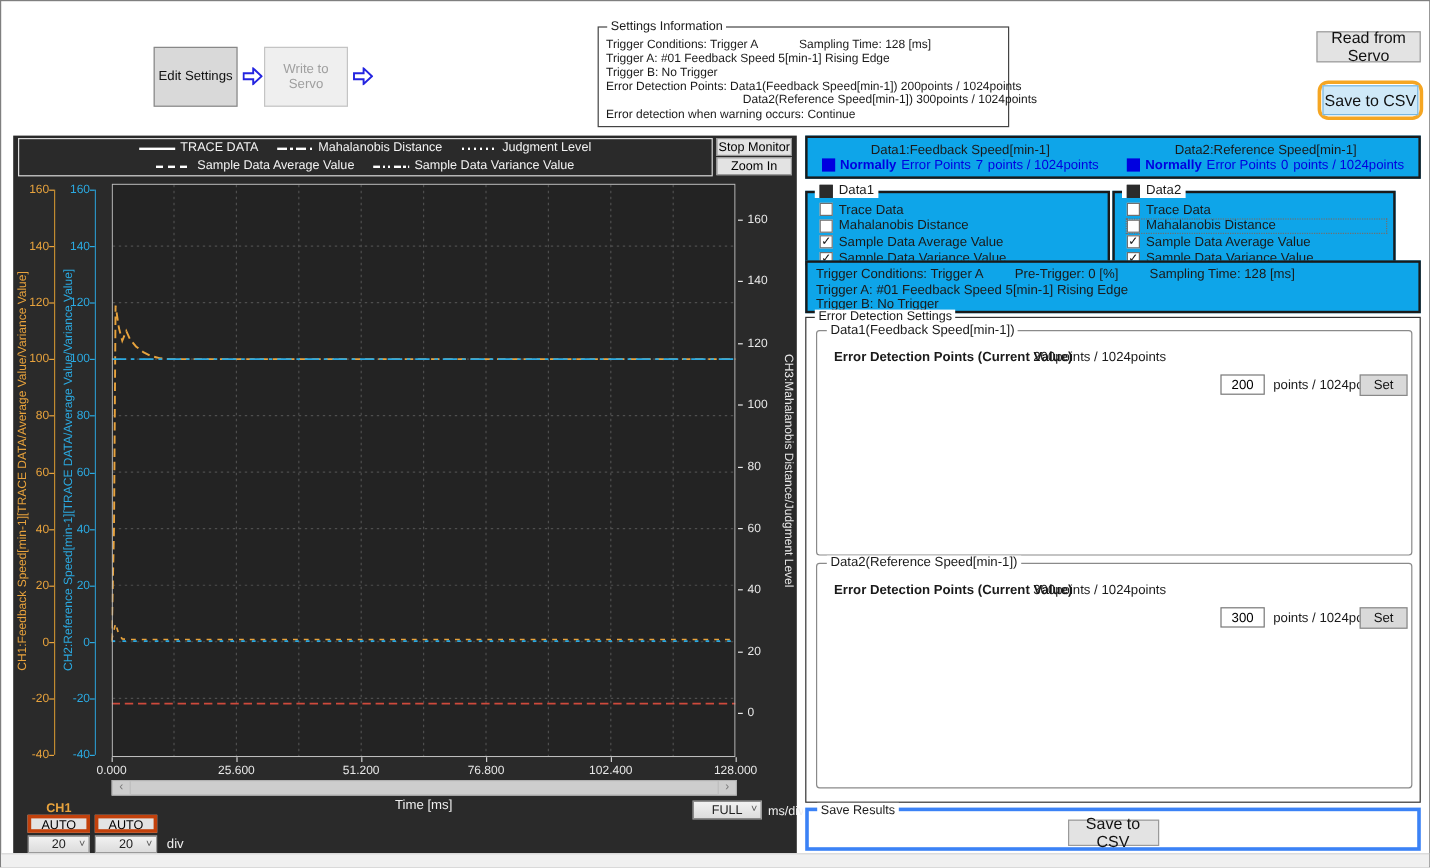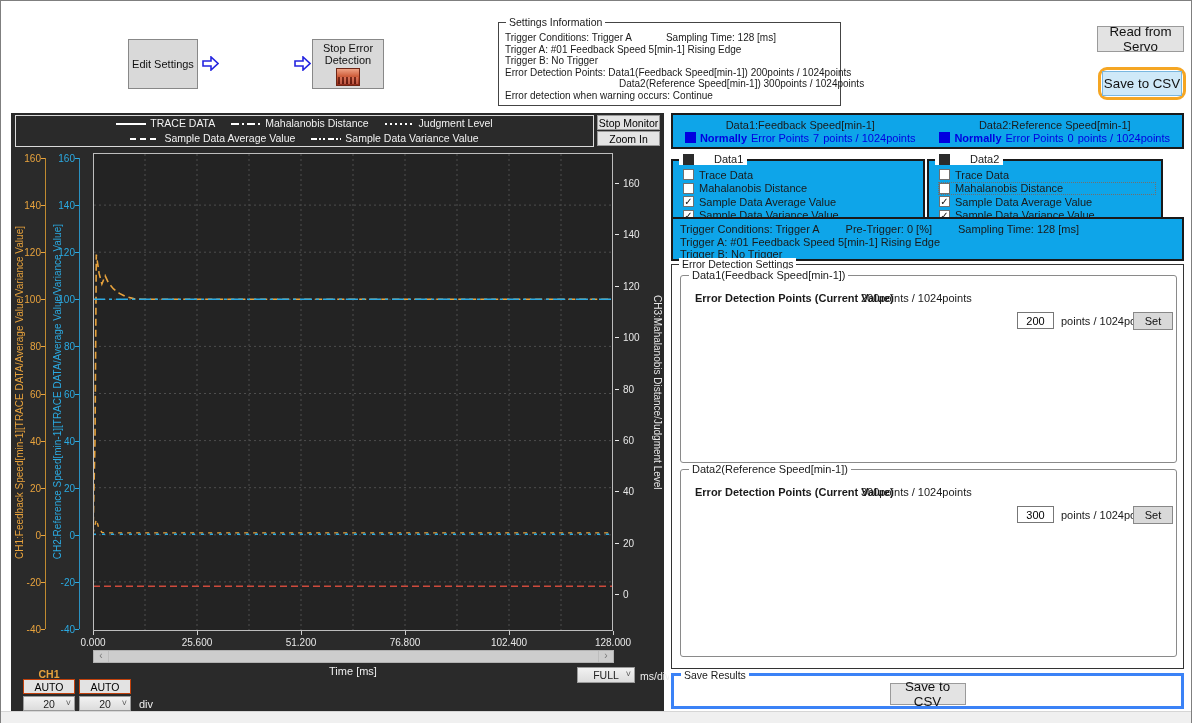--- a/index.html
+++ b/index.html
@@ -65,38 +65,38 @@
   .x-label { position:absolute; transform:translateX(-50%); white-space:nowrap; }
   .x-tick { position:absolute; width:1px; height:4px; top:-4px; background:#cfcfcf; }
   #h-scrollbar { position:absolute; left:82px; top:537px; width:521px; height:13px;
                  background:#cdcdcd; border:1px solid #b2b2b2; display:flex; justify-content:space-between; }
   .sb-arrow { width:15px; height:11px; font-size:10px; color:#777; text-align:center; line-height:10px; background:#cdcdcd; }
   .sb-arrow.left { border-right:1px solid #bdbdbd; }
   .sb-arrow.right { border-left:1px solid #bdbdbd; }
   #time-label { position:absolute; left:82px; top:552px; width:520px; text-align:center; color:#eeeeee; font-size:11px; }
   .ch-label { position:absolute; width:52px; text-align:center; font-size:10.5px; font-weight:bold; top:555px; }
   .chan-btn { position:absolute; width:52px; height:15px; top:566px; font-size:10.5px;
-              background:#e3e3e3; border:1px solid #c2410c; }
+              background:#e3e3e3; border:3px solid #c2410c; }
   .dd { position:absolute; height:15px; background:linear-gradient(#f2f2f2,#dcdcdc);
         border:1px solid #9a9a9a; display:flex; align-items:center; justify-content:center;
         font-size:10.5px; color:#222; }
   .dd .chev { position:absolute; right:3px; top:1px; font-size:9px; color:#555; }
   #div-label { position:absolute; left:128px; top:585px; color:#eeeeee; }
   #msdiv-label { position:absolute; left:629px; top:557px; color:#eeeeee; font-size:10.5px; }
   
   .right-panel { position:absolute; left:668px; top:112px; width:517px; height:598px; background:#fff; }
   .blackbox { position:absolute; border:2px solid #1a1a1a; background:#0ea5e9; }
   #status-box { left:2px; top:0; width:513px; height:36px; display:flex; }
   .status-col { flex:1; display:flex; flex-direction:column; align-items:center; justify-content:center; gap:1px; }
   .status-line { display:flex; align-items:center; gap:4px; color:#0000e0; }
   .status-line b { font-weight:bold; }
   .bluesq { width:11px; height:11px; background:#0000e0; display:inline-block; }
   .cbgroup { padding-top:8px; }
   .cbgroup .grplabel2 { position:absolute; top:-8px; left:6px; background:#fff; padding:0 4px;
-                        display:flex; align-items:center; gap:20px; }
+                        display:flex; align-items:center; gap:5px; }
   .cb { width:11px; height:11px; background:#fff; border:1px solid #707070; display:inline-block;
         font-size:10px; line-height:9px; text-align:center; color:#111; flex:none; }
   .cb.filled { background:#2b2b2b; border-color:#2b2b2b; }
   .cb-row { display:flex; align-items:center; gap:5px; margin:0 0 2.5px 10px; height:11px;
             width:calc(100% - 16px); }
   .cb-row.focused { outline:1px dotted #707070; }
   #trigger-box { left:2px; top:104px; width:513px; height:44px; padding:4px 0 0 7px; }
   #trigger-box .tline { line-height:12.5px; white-space:nowrap; }
   #trigger-box .tline.first { display:flex; gap:26px; }
   #eds-box { left:2px; top:151px; width:513px; height:405px; border:1px solid #333; }
@@ -115,27 +115,24 @@
 </head>
 <body>
 
 <div class="window">
 
 
   <button class="btn tb-btn" style="left:127px; top:38px;">Edit Settings</button>
   <svg class="flow-arrow" style="left:201px; top:55px;" viewBox="0 0 17 15">
     <polygon points="1,5 9,5 9,1 16,7.5 9,14 9,10 1,10" fill="#ffffff" stroke="#2424e0" stroke-width="1.6"></polygon>
   </svg>
+  <button class="btn tb-btn disabled" style="left:219px; top:38px;">Write to Servo</button>
   <svg class="flow-arrow" style="left:293px; top:55px;" viewBox="0 0 17 15">
     <polygon points="1,5 9,5 9,1 16,7.5 9,14 9,10 1,10" fill="#ffffff" stroke="#2424e0" stroke-width="1.6"></polygon>
   </svg>
-  <button class="btn tb-btn stop-btn" style="left:311px; top:38px;">
-    <span>Stop Error Detection</span>
-    <span class="stop-icon"></span>
-  </button>
 
   <div id="settings-box" class="grpbox">
     <span class="grplabel">Settings Information</span>
     <div class="sline first">
       <span>Trigger Conditions: Trigger A</span>
       <span>Sampling Time: 128 [ms]</span>
     </div>
     <div class="sline">Trigger A: #01 Feedback Speed 5[min-1] Rising Edge</div>
     <div class="sline">Trigger B: No Trigger</div>
     <div class="sline">Error Detection Points: Data1(Feedback Speed[min-1]) 200points / 1024points</div>

